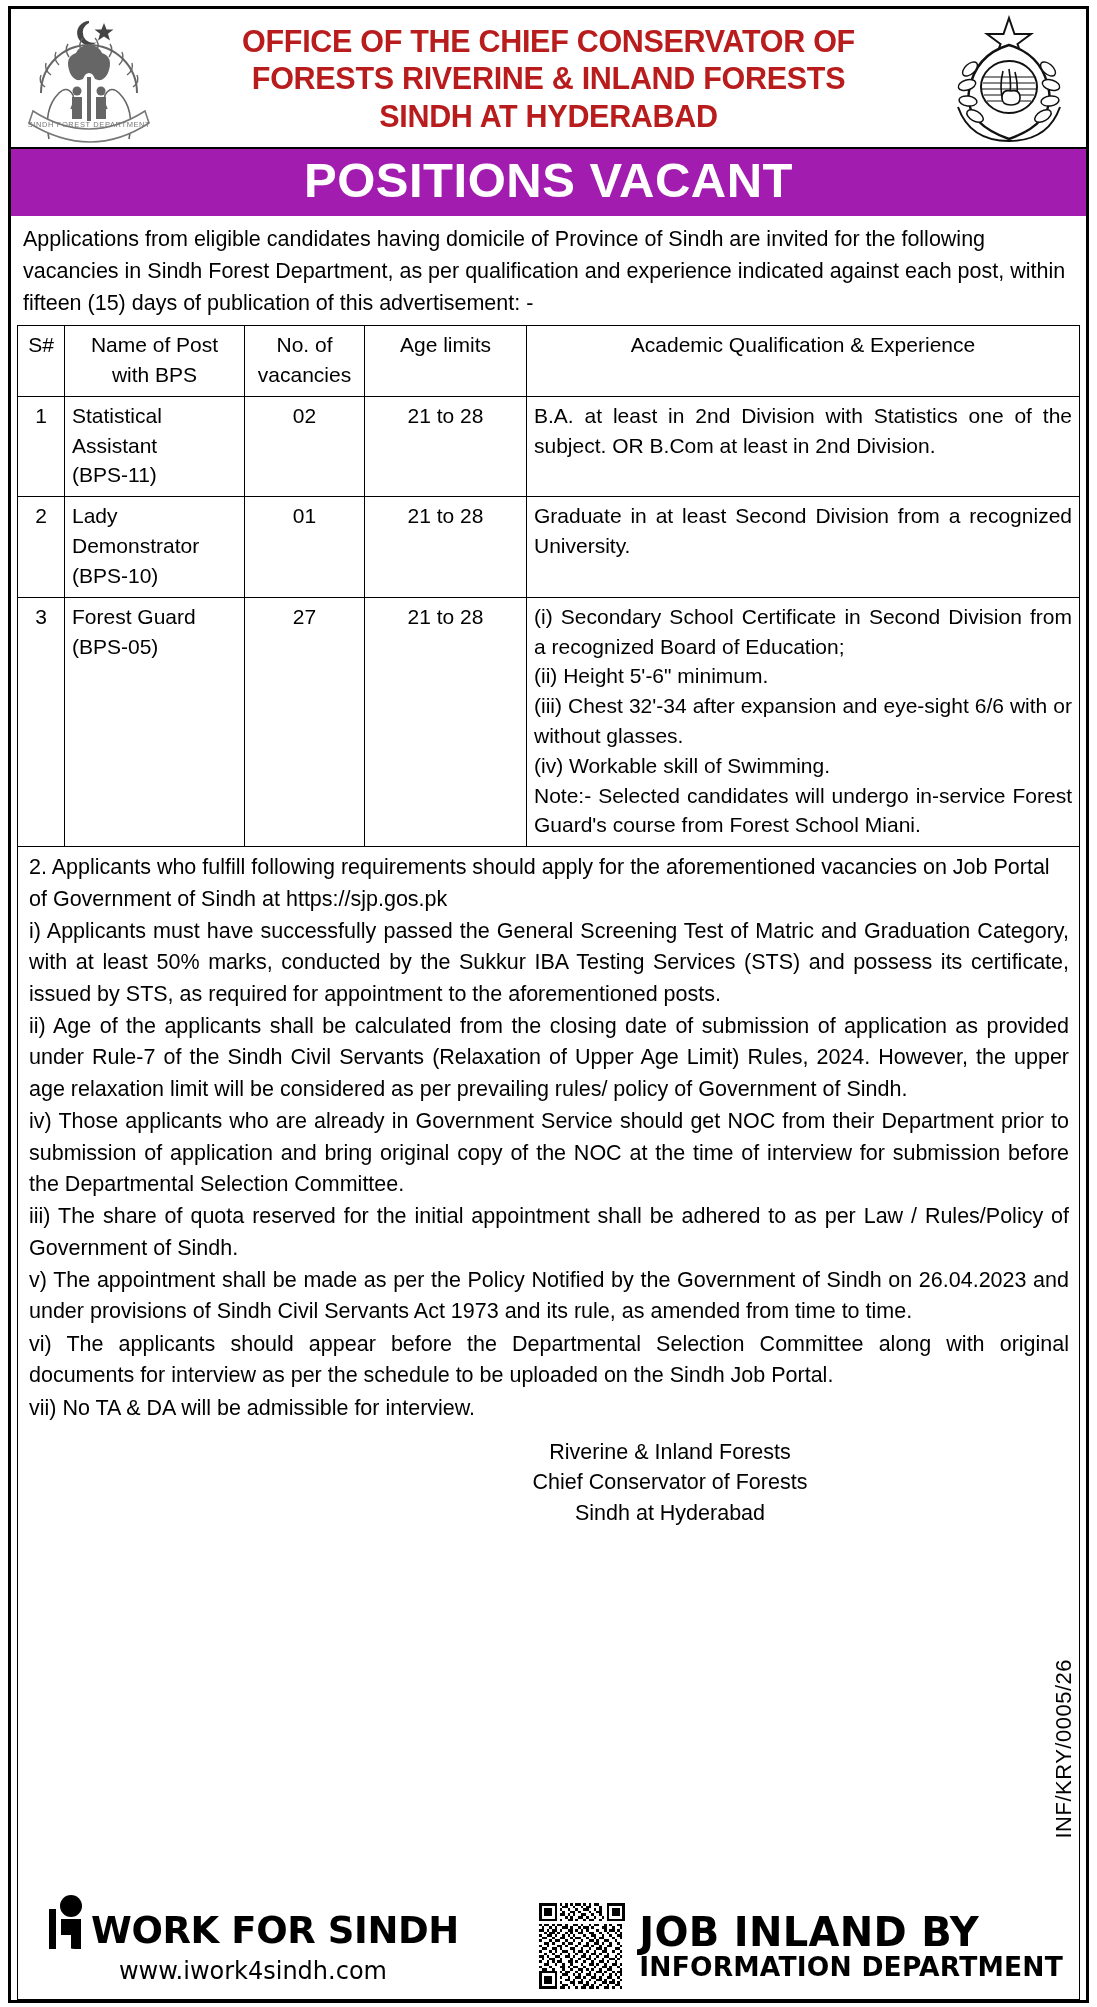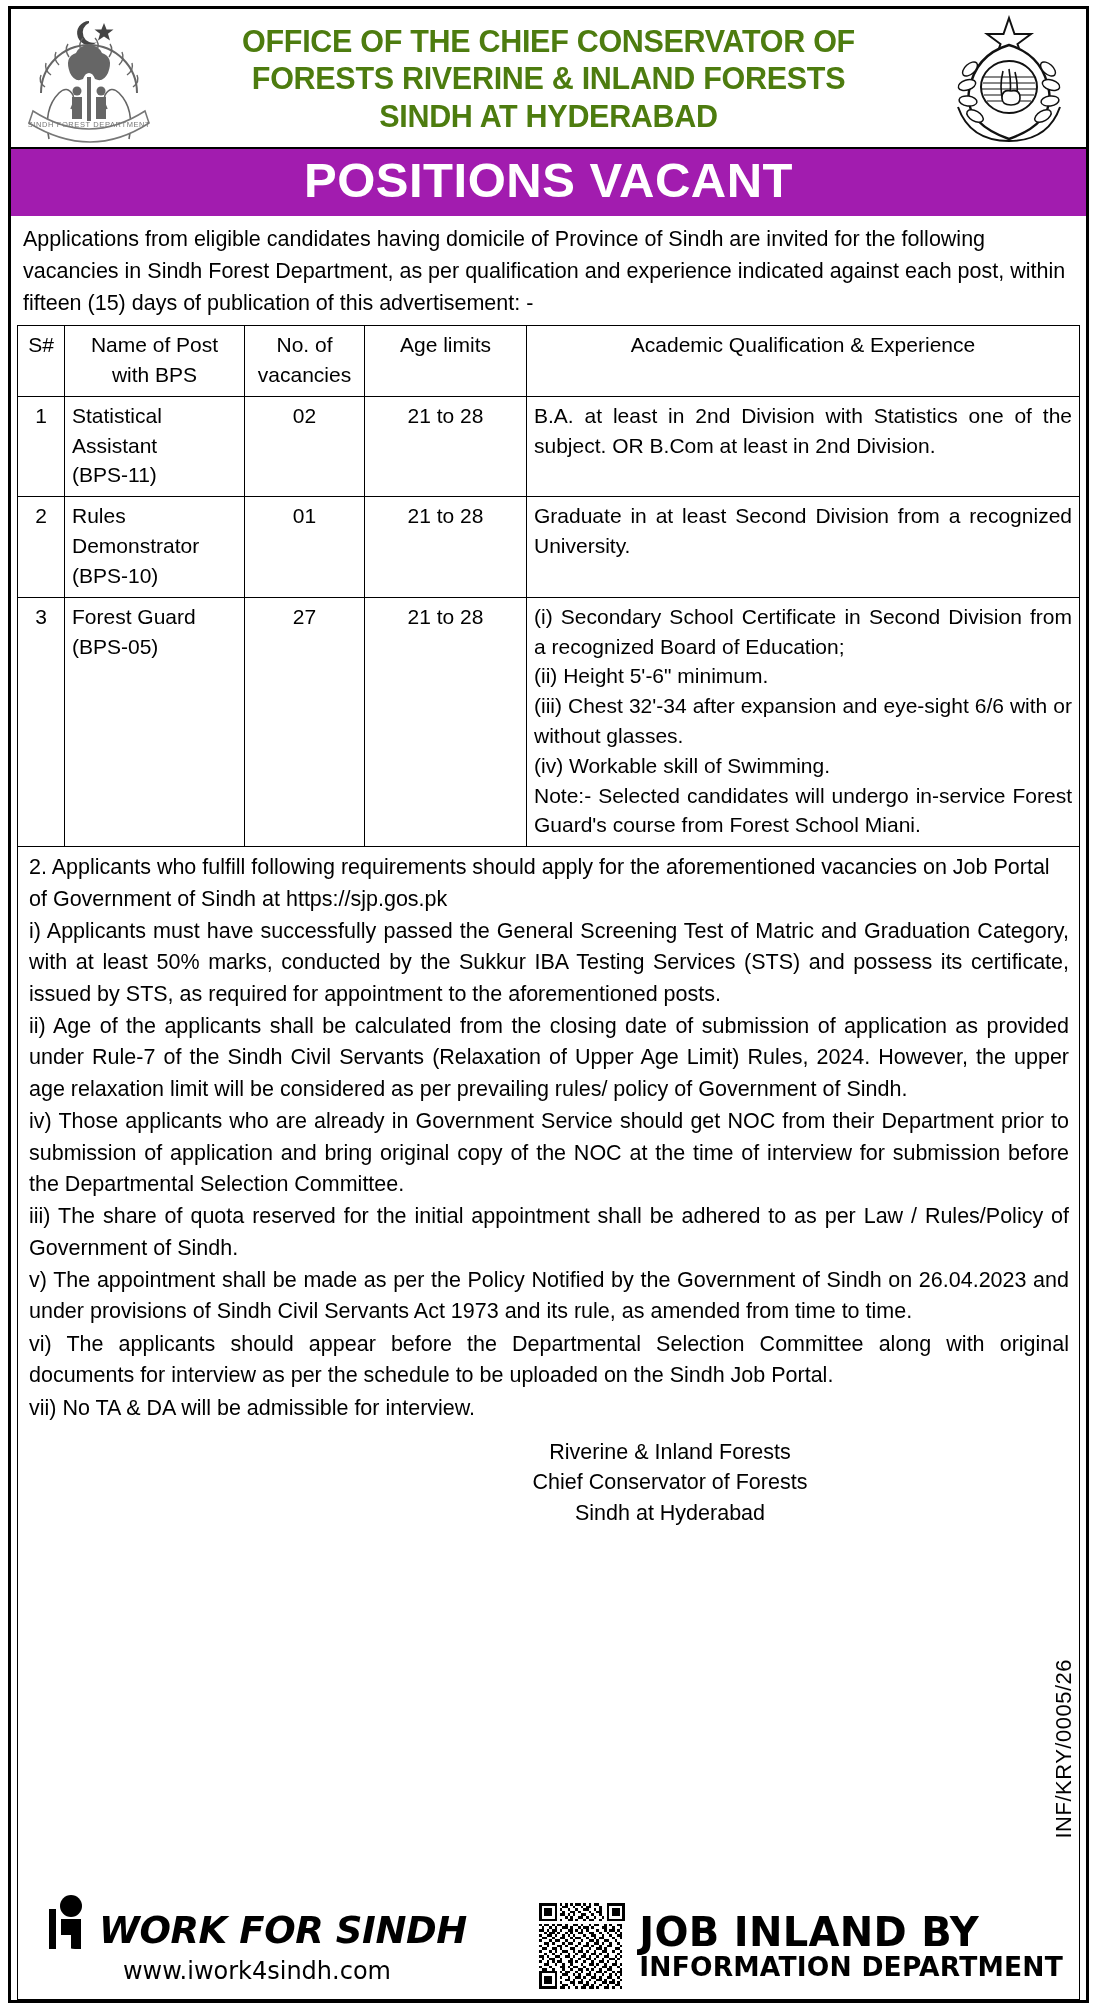--- a/index.html
+++ b/index.html
@@ -34,21 +34,21 @@
   }
   .logo-box { width: 135px; flex: 0 0 135px; display: flex; align-items: center; justify-content: center; }
   .logo-box svg { display: block; }
   .header-titles {
     flex: 1 1 auto;
     text-align: center;
     font-weight: bold;
     font-size: 30.5px;
     line-height: 1.22;
     letter-spacing: -0.3px;
-    color: #4d7c0f;
+    color: #b91c1c;
     font-family: "Liberation Sans", sans-serif;
   }
   .header-titles div { white-space: nowrap; }
 
   
   .banner {
     background: #a21caf;
     color: #fff;
     text-align: center;
     font-weight: bold;
@@ -131,21 +131,21 @@
     justify-content: space-between;
     margin-top: auto;
     padding: 4px 0 2px 0;
     gap: 6px;
   }
   .iwork {
     flex: 0 0 auto;
     text-align: center;
     padding-left: 18px;
   }
-  .iwork-row { display: flex; align-items: flex-end; gap: 12px; font-style: italic; }
+  .iwork-row { display: flex; align-items: flex-end; gap: 4px; }
   .iwork-mark { width: 40px; height: 54px; position: relative; flex: 0 0 40px; }
   .iwork-mark .bar {
     position: absolute; left: 2px; top: 14px; width: 7px; height: 40px; background: #000;
   }
   .iwork-mark .dot {
     position: absolute; left: 13px; top: 0px; width: 22px; height: 22px; border-radius: 50%; background: #000;
   }
   .iwork-mark .stem {
     position: absolute; left: 14px; top: 24px; width: 20px; height: 30px; background: #000;
     border-bottom-left-radius: 14px;
@@ -296,21 +296,21 @@
             <span class="pline">(BPS-11)</span>
           </td>
           <td class="c-vac">02</td>
           <td class="c-age">21 to 28</td>
           <td class="c-qual">B.A. at least in 2nd Division with Statistics one of the subject. OR B.Com at least in 2nd Division.</td>
         </tr>
 
         <tr>
           <td class="c-sn">2</td>
           <td class="c-post">
-            <span class="pline">Rules</span>
+            <span class="pline">Lady</span>
             <span class="pline">Demonstrator</span>
             <span class="pline">(BPS-10)</span>
           </td>
           <td class="c-vac">01</td>
           <td class="c-age">21 to 28</td>
           <td class="c-qual">Graduate in at least Second Division from a recognized University.</td>
         </tr>
 
         <tr>
           <td class="c-sn">3</td>

